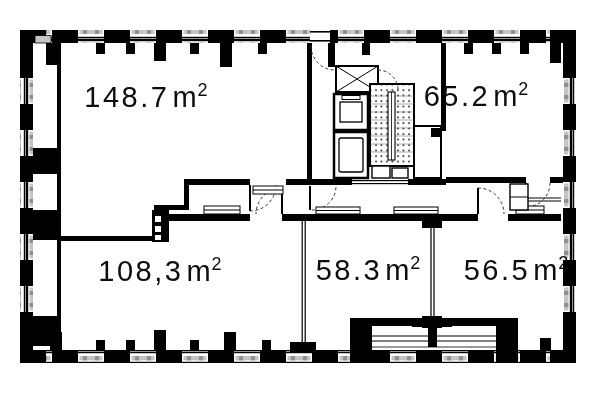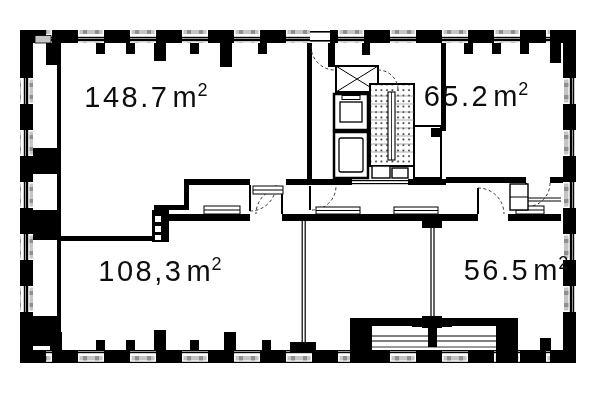--- a/index.html
+++ b/index.html
@@ -281,17 +281,20 @@
 
   <div class="room-label" style="left:146px; top:97px;">
     <span>148.7</span><span class="unit">m</span><span class="sup">2</span>
   </div>
   <div class="room-label" style="left:476px; top:96px;">
     <span>65.2</span><span class="unit">m</span><span class="sup">2</span>
   </div>
   <div class="room-label" style="left:148px; top:271px;margin-left:12px;">
     <span>108,3</span><span class="unit">m</span><span class="sup">2</span>
   </div>
+  <div class="room-label" style="left:368px; top:270px;">
+    <span>58.3</span><span class="unit">m</span><span class="sup">2</span>
+  </div>
   <div class="room-label" style="left:516px; top:270px;">
     <span>56.5</span><span class="unit">m</span><span class="sup">2</span>
   </div>
 
 </div>
 
 </body></html>

